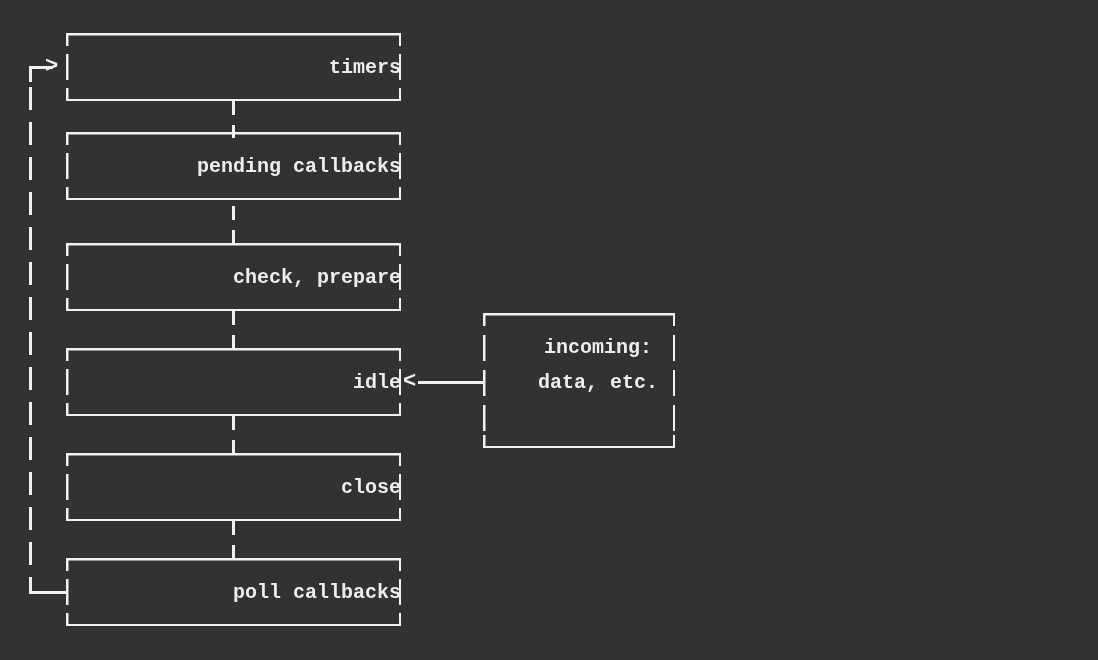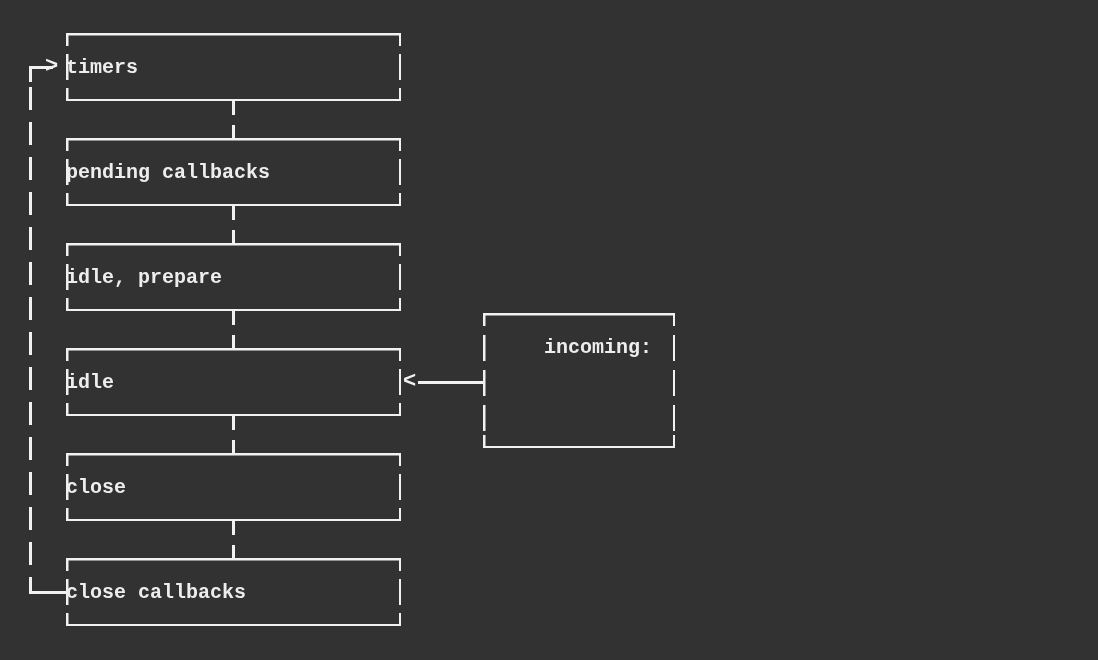--- a/index.html
+++ b/index.html
@@ -27,21 +27,21 @@
       linear-gradient(#f1f1f1,#f1f1f1) left 0 top 0 / 100% 2.5px no-repeat,
       linear-gradient(#f1f1f1,#f1f1f1) left 0 bottom 0 / 100% 2.5px no-repeat,
       linear-gradient(#f1f1f1,#f1f1f1) left 0 top 0 / 2.5px 13px no-repeat,
       linear-gradient(#f1f1f1,#f1f1f1) right 0 top 0 / 2.5px 13px no-repeat,
       linear-gradient(#f1f1f1,#f1f1f1) left 0 bottom 0 / 2.5px 13px no-repeat,
       linear-gradient(#f1f1f1,#f1f1f1) right 0 bottom 0 / 2.5px 13px no-repeat,
       linear-gradient(#f1f1f1,#f1f1f1) left 0 top 21px / 2.5px 26px no-repeat,
       linear-gradient(#f1f1f1,#f1f1f1) right 0 top 21px / 2.5px 26px no-repeat;
     display: flex;
     align-items: center;
-    justify-content: flex-start;
+    justify-content: flex-end;
   }
   .phase-label {
     color: #ededed;
     font-size: 20px;
     font-weight: bold;
     white-space: pre;
   }
   .incoming-box {
     position: absolute;
     left: 483px;
@@ -97,34 +97,34 @@
   }
 </style>
 </head>
 <body>
 
 <div class="canvas">
 
   <div class="phase-box" style="top:33px">
     <span class="phase-label">timers</span>
   </div>
-  <div class="phase-box" style="top:138px">
+  <div class="phase-box" style="top:132px">
     <span class="phase-label">pending callbacks</span>
   </div>
   <div class="phase-box" style="top:243px">
-    <span class="phase-label">idle, prepare</span>
+    <span class="phase-label">check, prepare</span>
   </div>
   <div class="phase-box" style="top:348px">
     <span class="phase-label">idle</span>
   </div>
   <div class="phase-box" style="top:453px">
     <span class="phase-label">close</span>
   </div>
   <div class="phase-box" style="top:558px">
-    <span class="phase-label">close callbacks</span>
+    <span class="phase-label">poll callbacks</span>
   </div>
 
   <div class="vline" style="left:232px; top:101px; height:14px"></div>
   <div class="vline" style="left:232px; top:125px; height:13px"></div>
 
   <div class="vline" style="left:232px; top:206px; height:14px"></div>
   <div class="vline" style="left:232px; top:230px; height:13px"></div>
 
   <div class="vline" style="left:232px; top:311px; height:14px"></div>
   <div class="vline" style="left:232px; top:335px; height:13px"></div>
@@ -137,17 +137,18 @@
 
   <div class="hline" style="left:29px; top:66px; width:24px"></div>
   <span class="arrowhead" style="left:45px; top:55px">&gt;</span>
   <div class="vline" style="left:29px; top:66px; height:16px"></div>
   <div class="vdashed" style="left:29px; top:87px; height:487px"></div>
   <div class="vline" style="left:29px; top:577px; height:17px"></div>
   <div class="hline" style="left:29px; top:591px; width:38px"></div>
 
   <div class="incoming-box">
     <div class="incoming-line">incoming:</div>
+    <div class="incoming-line">data, etc.</div>
   </div>
   <span class="arrowhead" style="left:403px; top:370px">&lt;</span>
   <div class="hline" style="left:418px; top:381px; width:66px"></div>
 
 </div>
 
 </body></html>

